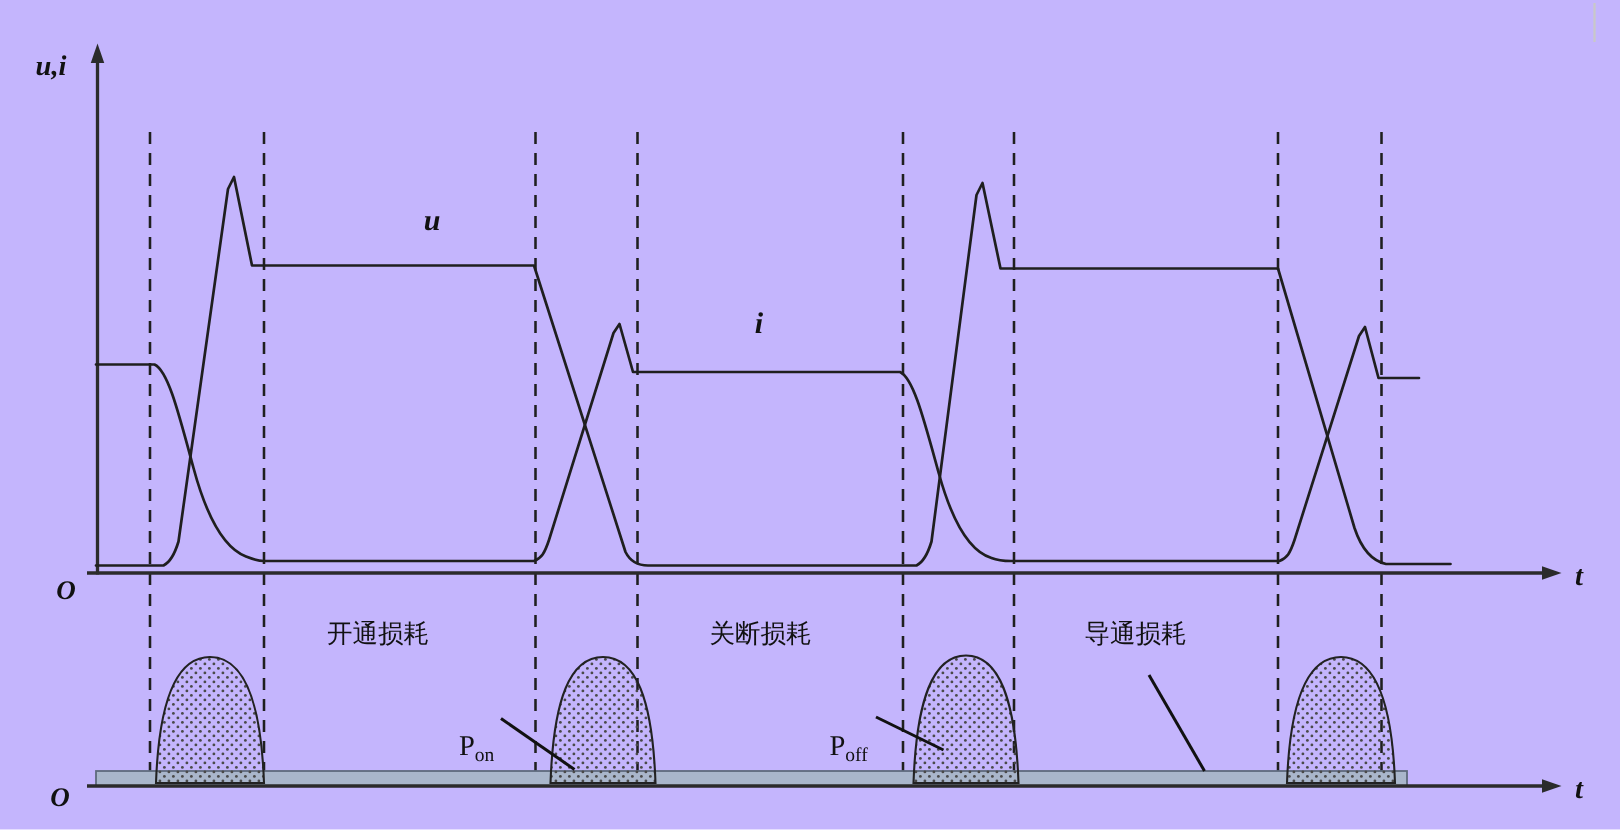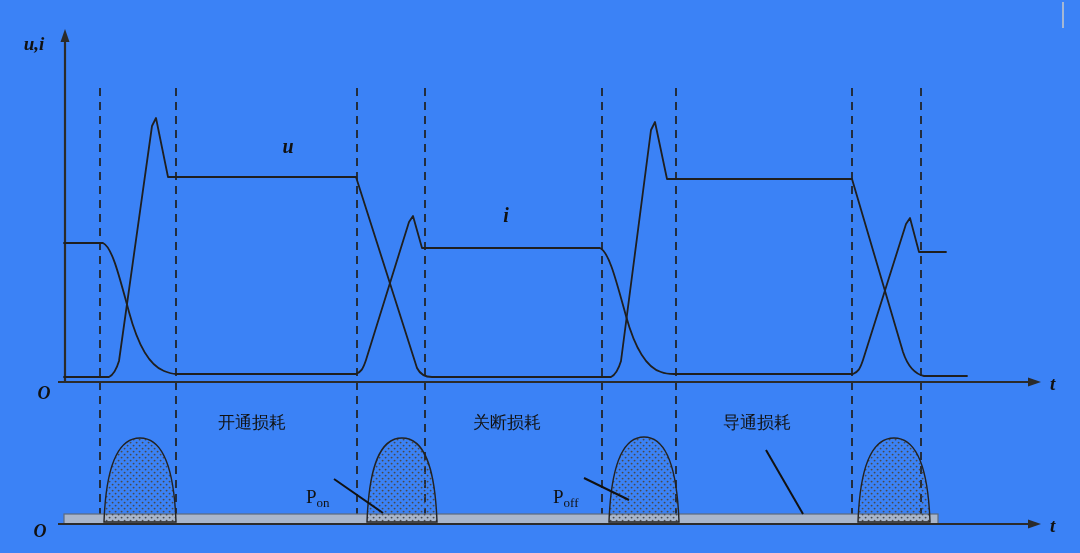--- a/index.html
+++ b/index.html
@@ -4,21 +4,21 @@
 <style>
   html, body {
     margin: 0;
     padding: 0;
     background: #ffffff;
   }
   .canvas {
     position: relative;
     width: 1080px;
     height: 553px;
-    background: #3b82f6;
+    background: #c4b5fd;
     font-family: "Liberation Serif", serif;
     overflow: hidden;
   }
   svg { display: block; }
 
   .axis       { stroke: #2b2b2b; stroke-width: 2.2; fill: none; }
   .arrow      { fill: #2b2b2b; stroke: none; }
   .dashed     { stroke: #1f1f1f; stroke-width: 1.7; stroke-dasharray: 8 6; fill: none; }
   .wave       { stroke: #1f1f1f; stroke-width: 1.8; fill: none; stroke-linejoin: round; stroke-linecap: round; }
   .pulse      { stroke: #222222; stroke-width: 1.4; }

